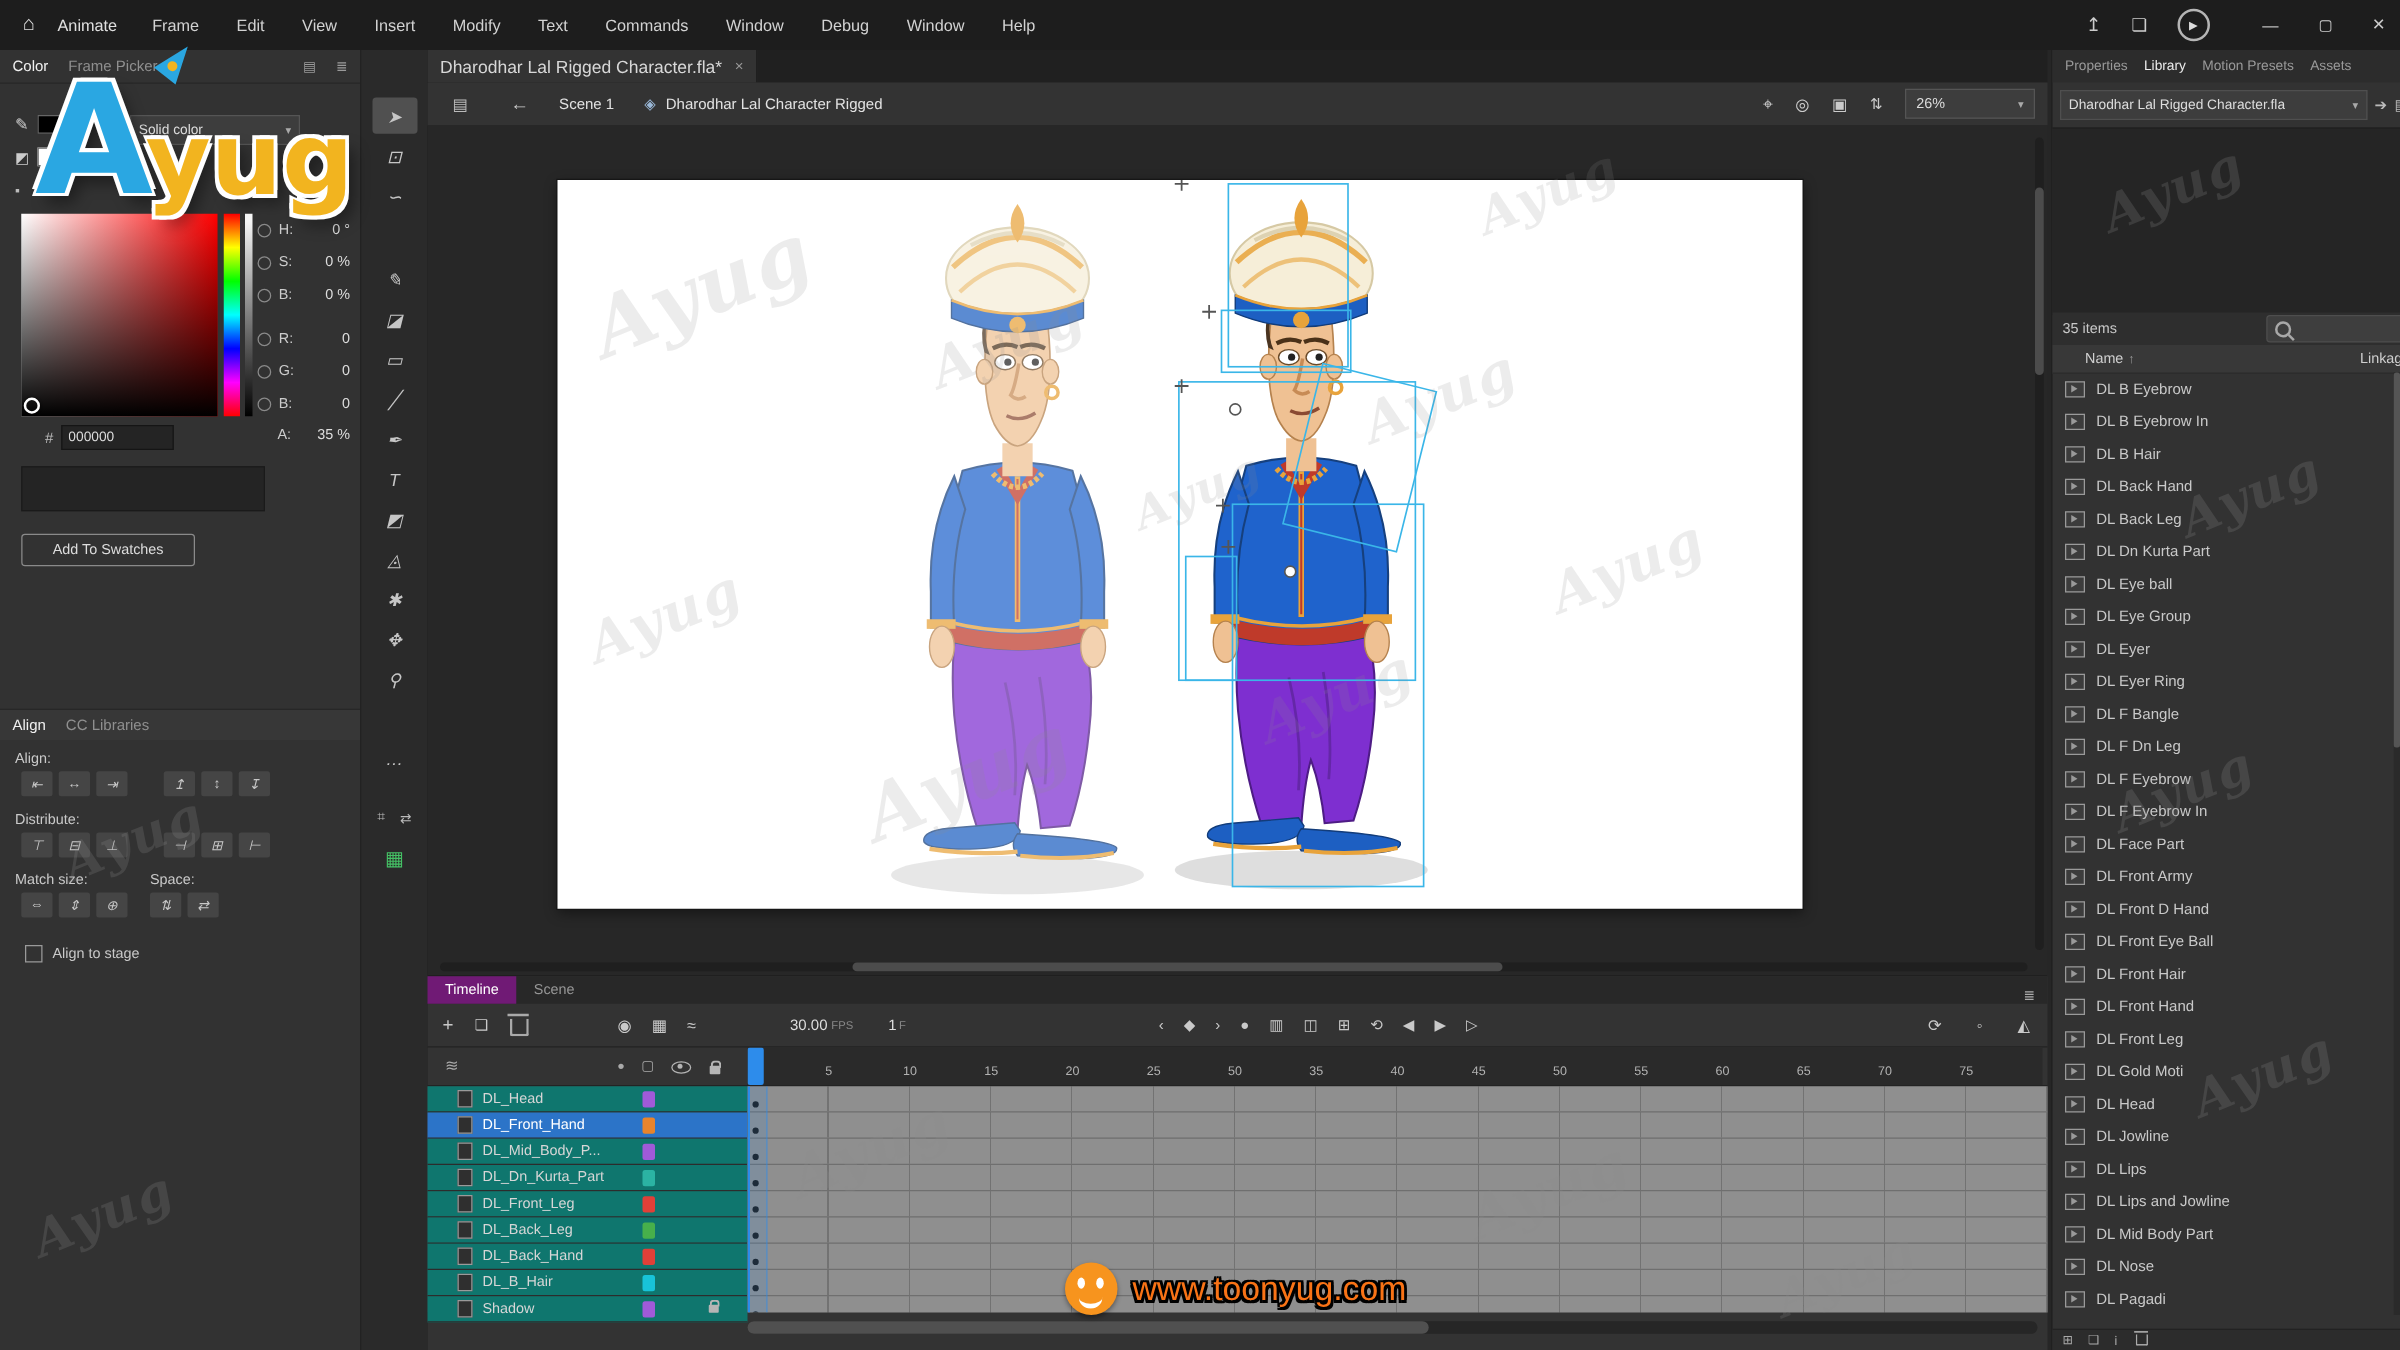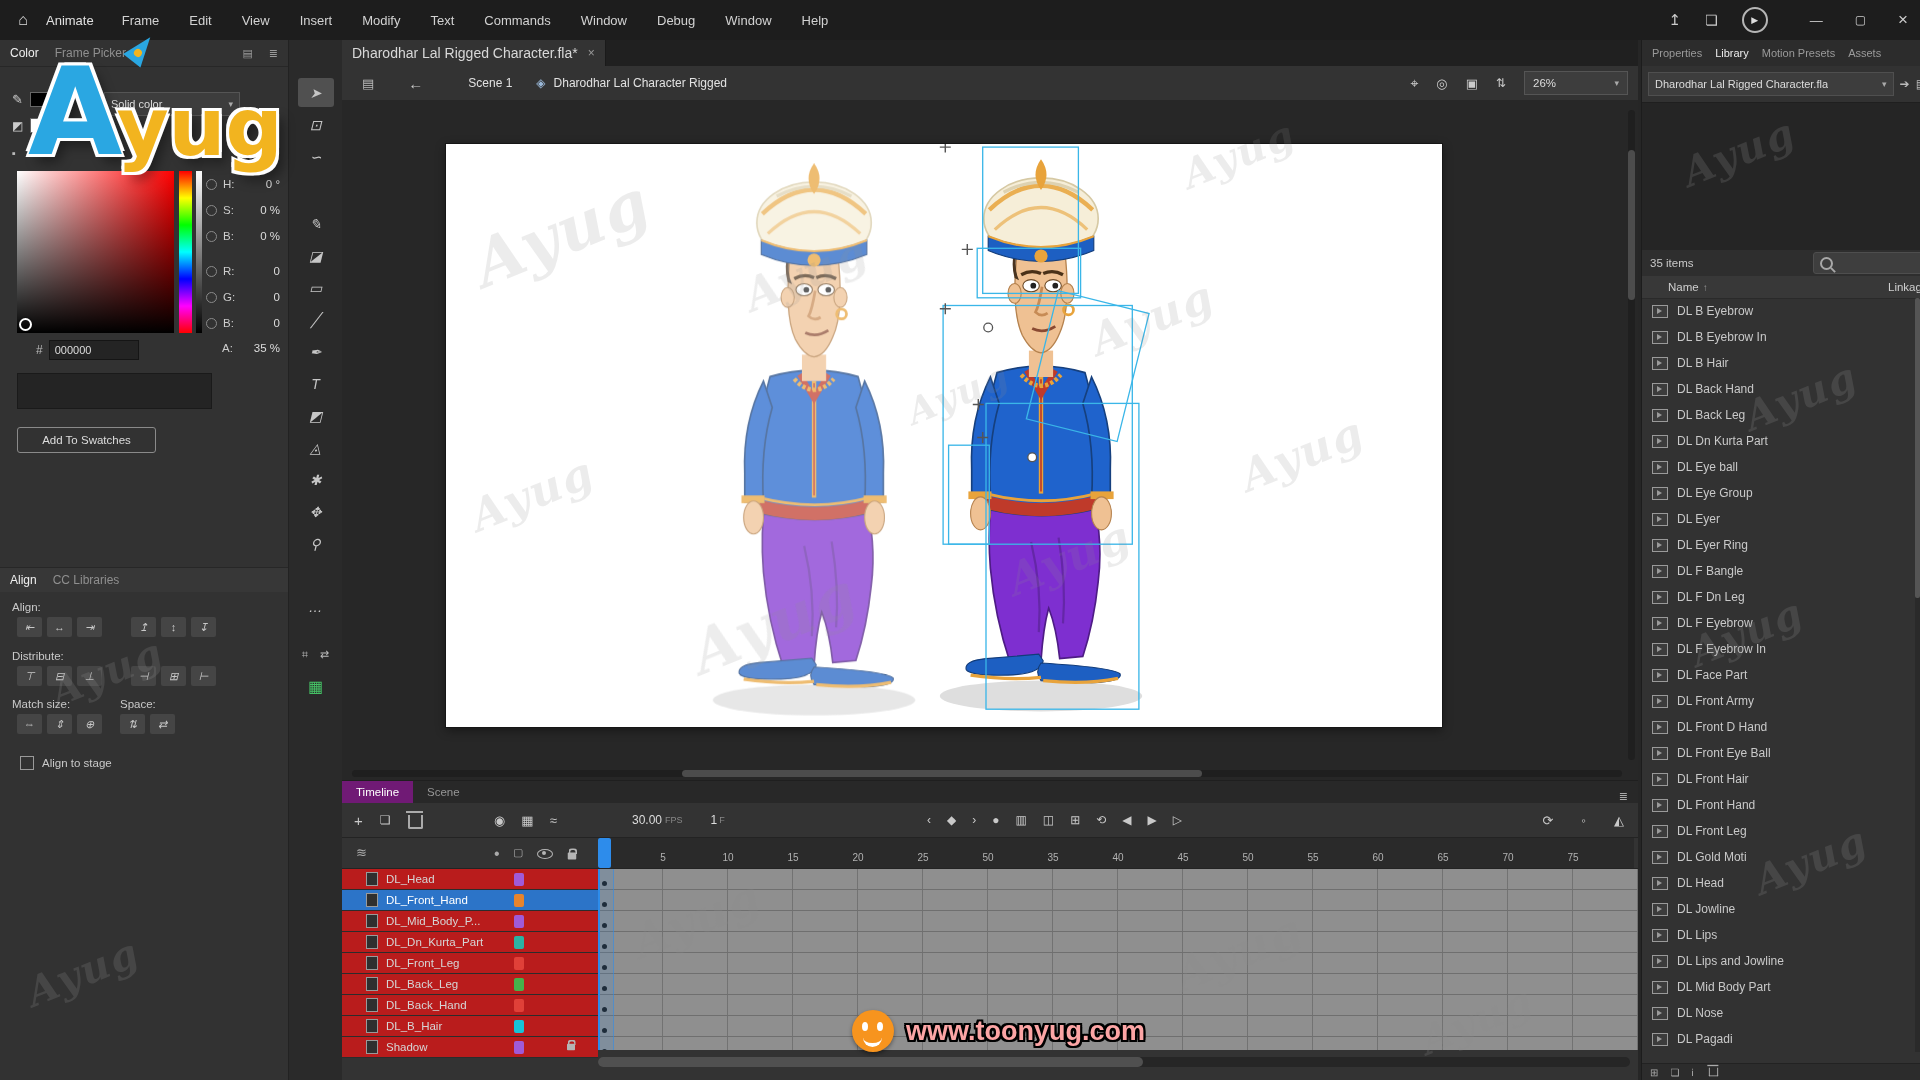--- a/index.html
+++ b/index.html
@@ -26,21 +26,21 @@
   .tool{width:36px;height:29px;display:flex;align-items:center;justify-content:center;color:#c6c6c6;font-size:14px;margin-bottom:3px}
   .tool.active{background:#505050;border-radius:3px}
   .tool:nth-of-type(3){margin-bottom:38px}
   .tool:nth-of-type(14){margin-bottom:34px}
   
   .ltab{font-size:11px;color:#9a9a9a;white-space:nowrap}
   .ltab.active{color:#ececec}
   .librow{height:26px;display:flex;align-items:center;padding-left:10px;gap:9px}
   .libname{font-size:12px;color:#c9c9c9;white-space:nowrap}
   
-  .lrow{height:20px;display:flex;align-items:center;padding-left:24px;border-bottom:1px solid #2c2c2c;background:#b91c1c;position:relative}
+  .lrow{height:20px;display:flex;align-items:center;padding-left:24px;border-bottom:1px solid #2c2c2c;background:#0f766e;position:relative}
   .lrow.selected{background:#2c74c8}
   .lname{font-size:11.5px;color:#d6d6d6;margin-left:8px;white-space:nowrap}
   .lrow.selected .lname{color:#fff}
   .osq{position:absolute;left:172px;width:10px;height:13px;border-radius:2px}
   .lockmini{position:absolute;left:224px;top:6px;visibility:hidden;transform:scale(.8)}
   .lockmini.locked{visibility:visible}
   .frow{height:20px;border-bottom:1px solid #6f6f6f;position:relative;background:repeating-linear-gradient(to right,rgba(0,0,0,0) 0 64px,rgba(0,0,0,.20) 64px 65px)}
   .frow::before{content:"";position:absolute;left:4px;bottom:3px;width:5px;height:5px;border-radius:50%;background:#1c1c1c}
   .sec{flex:0 0 390px;position:relative;height:12px}
   .sec span{position:absolute;right:0;top:0;transform:translateX(50%);font-size:9.5px;color:#9a9a9a}
@@ -50,21 +50,21 @@
   .wm{position:absolute;font-family:"DejaVu Serif",serif;font-style:italic;font-weight:bold;color:#8d8d8d;opacity:.16;transform:rotate(-22deg);letter-spacing:2px;z-index:40;pointer-events:none;white-space:nowrap}
   #ayugLogo{position:absolute;left:28px;top:62px;z-index:60;display:flex;align-items:flex-end;pointer-events:none}
   #ayugLogo .la{font-family:"DejaVu Sans",sans-serif;font-weight:bold;font-size:122px;line-height:.82;color:var(--logo_blue);text-shadow:3px 3px 0 #fff,-3px -3px 0 #fff,3px -3px 0 #fff,-3px 3px 0 #fff,7px 8px 12px rgba(0,0,0,.4)}
   #ayugLogo .lb{font-family:"DejaVu Sans",sans-serif;font-weight:bold;font-size:80px;line-height:.8;color:var(--logo_yellow);margin-left:-6px;margin-bottom:2px;text-shadow:3px 3px 0 #fff,-3px -3px 0 #fff,3px -3px 0 #fff,-3px 3px 0 #fff,7px 8px 12px rgba(0,0,0,.4)}
   #ayugLogo .nib{position:absolute;left:102px;top:-28px;width:0;height:0;border-left:11px solid transparent;border-right:11px solid transparent;border-bottom:30px solid var(--logo_blue);transform:rotate(38deg)}
   #ayugLogo .nib::after{content:"";position:absolute;left:-4px;top:16px;width:8px;height:8px;border-radius:50%;background:var(--logo_yellow)}
   #toonyug{position:absolute;left:852px;top:1010px;z-index:55;display:flex;align-items:center;gap:12px}
   .tnyface{width:42px;height:42px;border-radius:50%;background:var(--toonyug_orange);position:relative;box-shadow:0 2px 4px rgba(0,0,0,.4)}
   .tnyface::before{content:"";position:absolute;top:12px;left:10px;width:6px;height:9px;background:#fff;border-radius:50%;box-shadow:15px 0 0 #fff}
   .tnyface::after{content:"";position:absolute;left:11px;top:20px;width:19px;height:13px;border-bottom:4px solid #fff;border-radius:0 0 12px 12px}
-  .tnytext{font-size:27px;font-weight:bold;color:#fca5a5;text-shadow:-2px 0 #000,2px 0 #000,0 -2px #000,0 2px #000,-2px -2px #000,2px 2px #000,-2px 2px #000,2px -2px #000}
+  .tnytext{font-size:27px;font-weight:normal;color:#f97316;text-shadow:-2px 0 #000,2px 0 #000,0 -2px #000,0 2px #000,-2px -2px #000,2px 2px #000,-2px 2px #000,2px -2px #000}
 </style>
 </head>
 <body>
 
 <div id="app">
 
   <div style="position:absolute;left:0;top:0;width:1920px;height:40px;background:#1d1d1d;display:flex;align-items:center;z-index:20">
     <span style="width:46px;text-align:center;font-size:16px;color:#ddd">⌂</span>
     <span style="font-size:13px;color:#e0e0e0;margin-right:28px">Animate</span>
     <nav style="display:flex;gap:30px;font-size:13px;color:#d2d2d2">
@@ -310,21 +310,21 @@
   <div style="position:absolute;left:342px;top:40px;width:1296px;height:26px;background:#202020;display:flex;align-items:flex-end">
     <div style="height:26px;background:#333;display:flex;align-items:center;padding:0 10px;gap:10px;border-right:1px solid #1a1a1a">
       <span style="font-size:14px;color:#d8d8d8;white-space:nowrap">Dharodhar Lal Rigged Character.fla*</span>
       <span style="color:#999;font-size:12px">×</span>
     </div>
   </div>
 
   <div style="position:absolute;left:342px;top:66px;width:1296px;height:34px;background:#333;border-bottom:1px solid #222;display:flex;align-items:center">
     <span style="margin-left:20px;color:#bbb;font-size:13px">▤</span>
     <span style="margin-left:34px;color:#ccc;font-size:15px">←</span>
-    <span style="margin-left:45px;font-size:12px;color:#e2e2e2;white-space:nowrap">Scene 1</span>
+    <span style="margin-left:24px;font-size:12px;color:#e2e2e2;white-space:nowrap">Scene 1</span>
     <span style="margin-left:24px;color:#9ab8d8;font-size:12px">◈</span>
     <span style="margin-left:8px;font-size:12px;color:#e2e2e2;white-space:nowrap">Dharodhar Lal Character Rigged</span>
     <div style="margin-left:auto;display:flex;align-items:center;gap:18px;padding-right:10px">
       <span style="color:#ccc;font-size:14px">⌖</span>
       <span style="color:#ccc;font-size:13px">◎</span>
       <span style="color:#ccc;font-size:13px">▣</span>
       <span style="color:#ccc;font-size:12px">⇅</span>
       <div style="width:86px;height:22px;background:#3d3d3d;border:1px solid #555;display:flex;align-items:center;padding:0 8px;font-size:11.5px;color:#ddd">
         <span>26%</span>
         <span style="margin-left:auto;font-size:9px;color:#aaa">▾</span>

